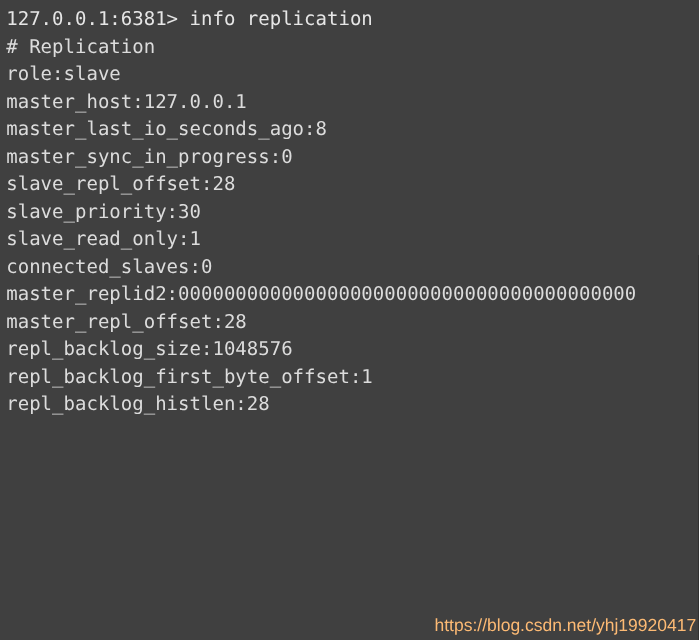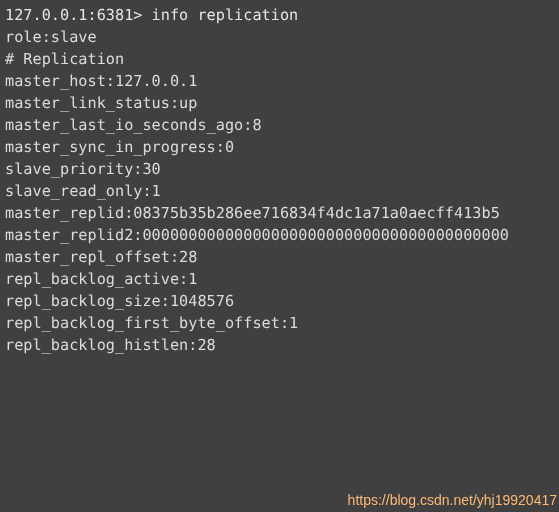--- a/index.html
+++ b/index.html
@@ -51,30 +51,29 @@
     white-space: pre;
     pointer-events: none;
     letter-spacing: 0px;
   }
 </style>
 </head>
 <body>
 
 <div id="terminal">
   <div class="line prompt-line">127.0.0.1:6381&gt; info replication</div>
+  <div class="line"># Replication</div>
   <div class="line">role:slave</div>
-  <div class="line"># Replication</div>
   <div class="line">master_host:127.0.0.1</div>
-  <div class="line">master_link_status:up</div>
   <div class="line">master_last_io_seconds_ago:8</div>
   <div class="line">master_sync_in_progress:0</div>
+  <div class="line">slave_repl_offset:28</div>
   <div class="line">slave_priority:30</div>
   <div class="line">slave_read_only:1</div>
-  <div class="line">master_replid:08375b35b286ee716834f4dc1a71a0aecff413b5</div>
+  <div class="line">connected_slaves:0</div>
   <div class="line">master_replid2:0000000000000000000000000000000000000000</div>
   <div class="line">master_repl_offset:28</div>
-  <div class="line">repl_backlog_active:1</div>
   <div class="line">repl_backlog_size:1048576</div>
   <div class="line">repl_backlog_first_byte_offset:1</div>
   <div class="line">repl_backlog_histlen:28</div>
 </div>
 
 <div class="watermark">https://blog.csdn.net/yhj19920417</div>
 
 </body></html>

